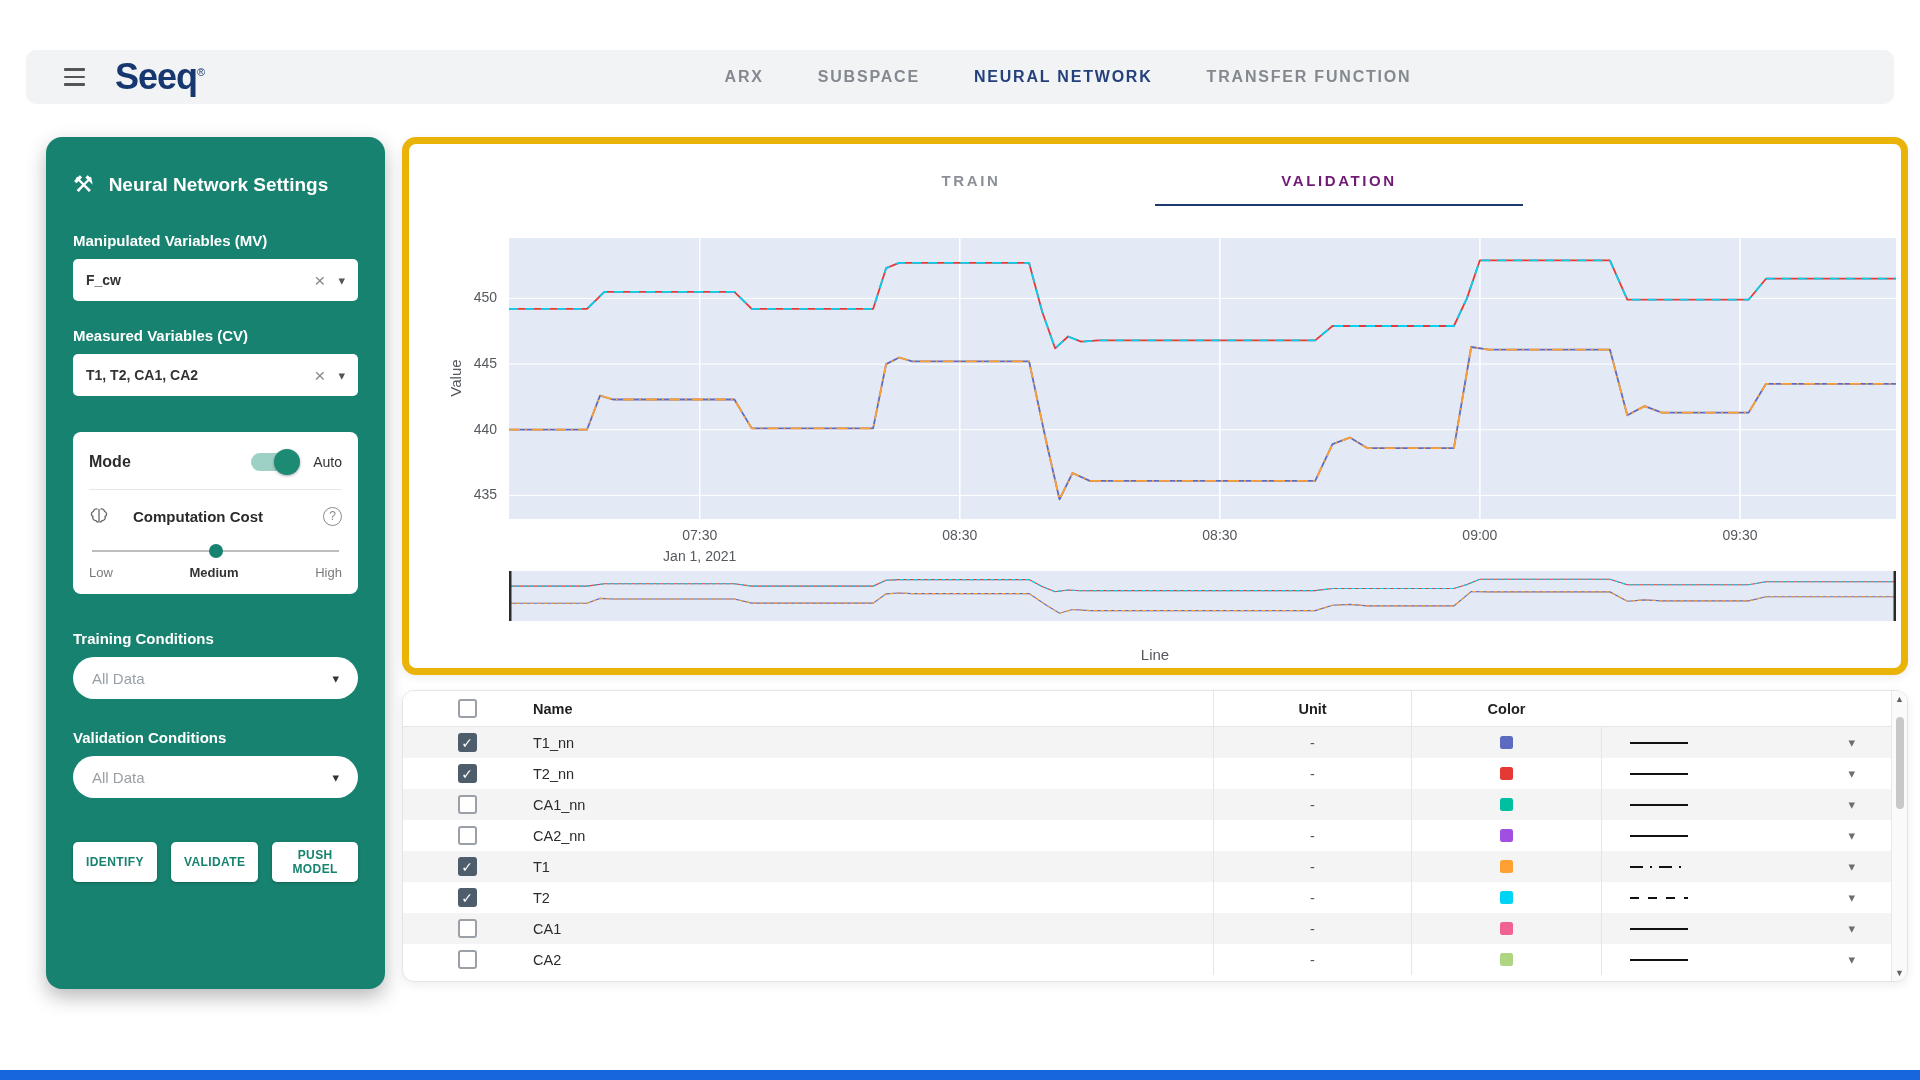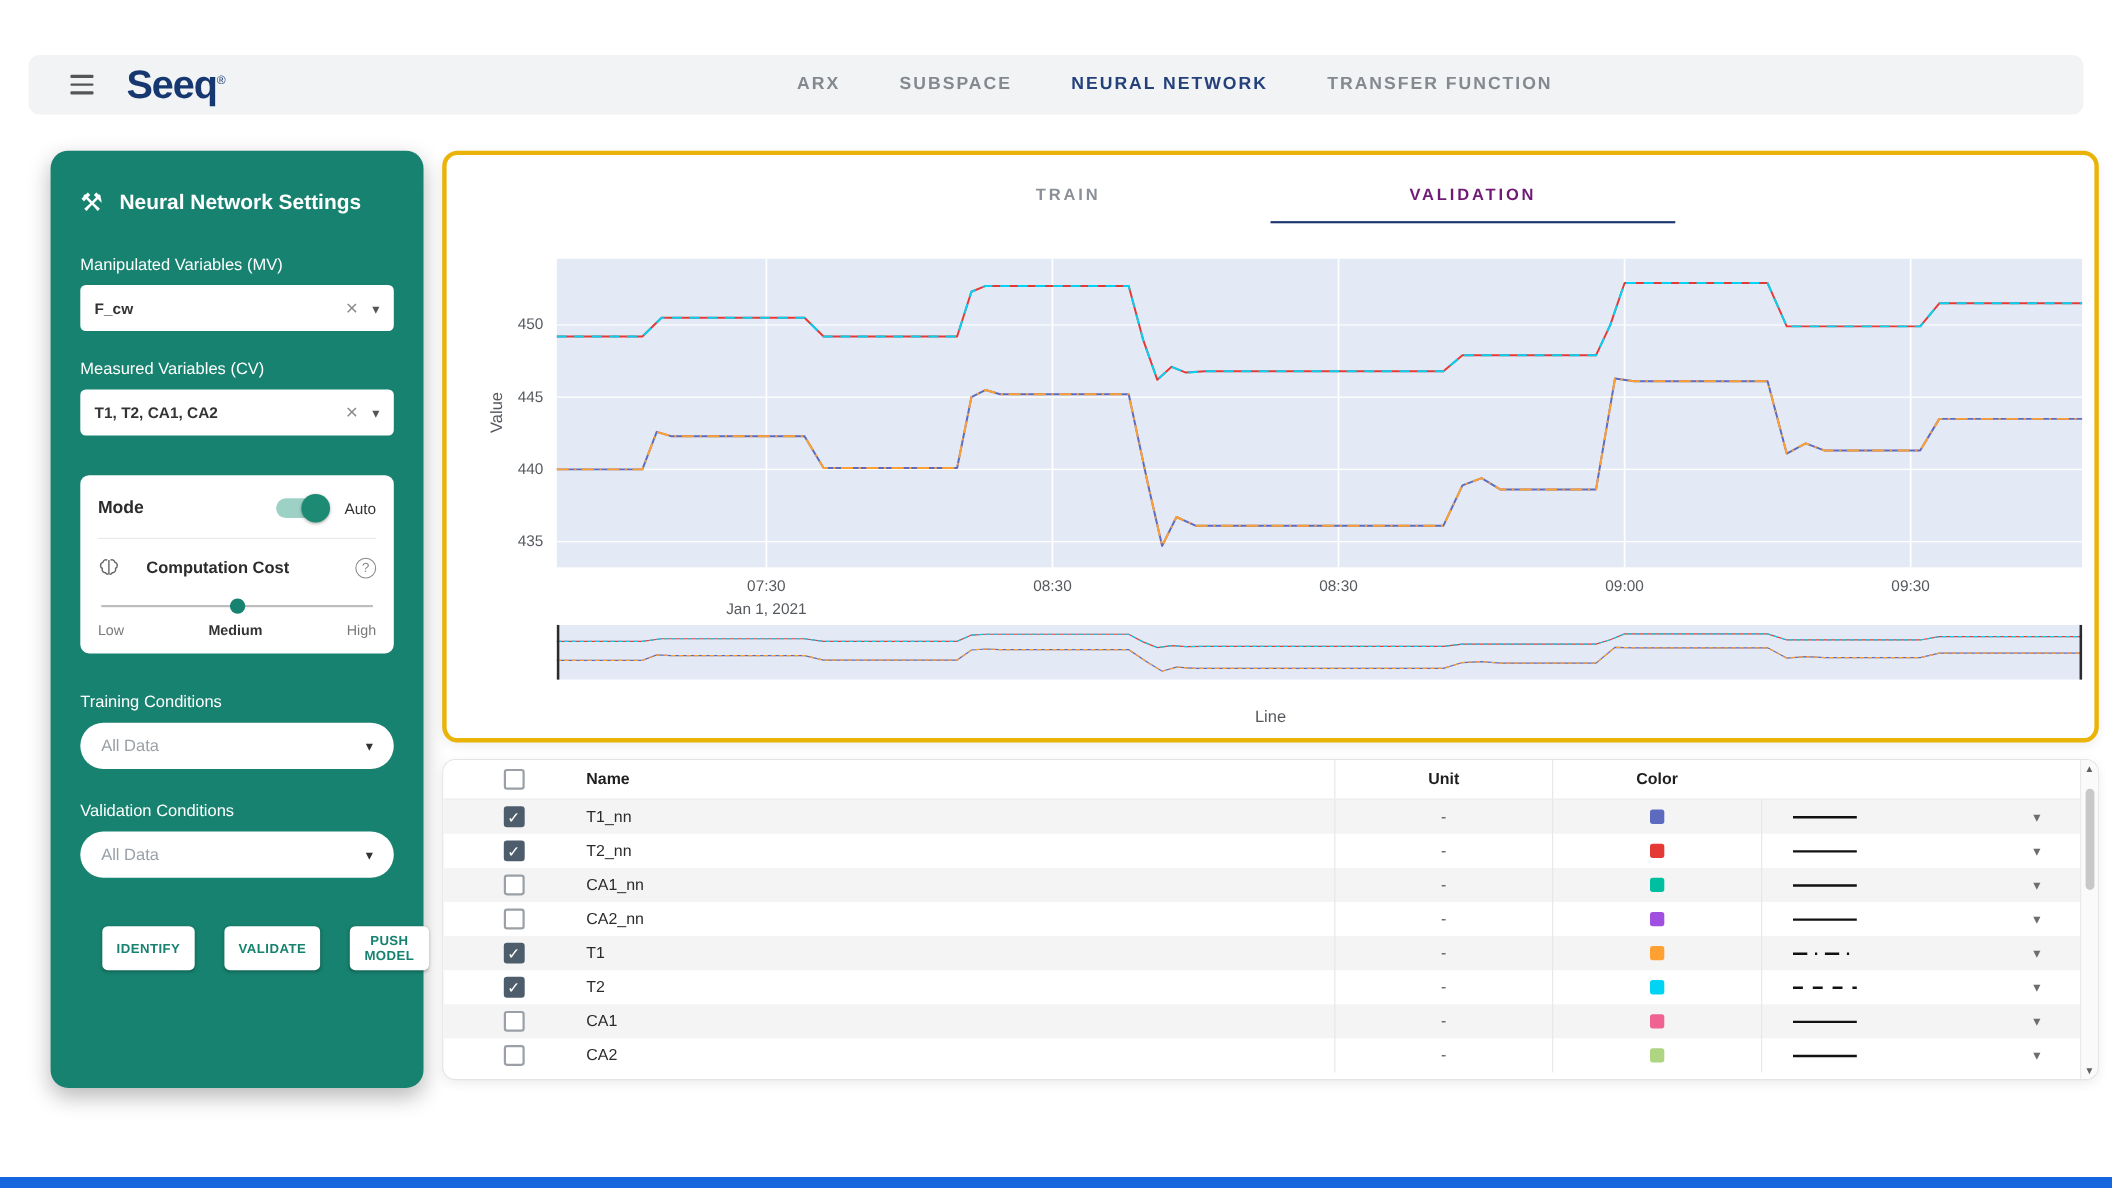--- a/index.html
+++ b/index.html
@@ -14,21 +14,21 @@
   .logo sup { font-size:11px; font-weight:400; vertical-align:super; }
   .header-tabs { position:absolute; left:calc(50% + 108px); transform:translateX(-50%); display:flex; gap:54px; align-items:center; }
   .htab { font-size:16px; font-weight:600; letter-spacing:1.8px; color:#84888f; cursor:pointer; white-space:nowrap; }
   .htab.active { color:#24417c; font-weight:700; }
 
   
   .sidebar { position:absolute; left:46px; top:137px; width:339px; height:852px; background:#17826F; border-radius:16px; box-shadow:0 8px 20px rgba(0,0,0,.28); padding:36px 27px; color:#fff; }
   .sb-title { display:flex; align-items:center; gap:15px; margin-bottom:36px; }
   .sb-title .tool-ic { font-size:23px; line-height:1; }
   .sb-title h1 { font-size:19px; font-weight:700; }
-  .group-label { font-size:15px; font-weight:400; margin:26px 0 10px; }
+  .group-label { font-size:15px; font-weight:700; margin:26px 0 10px; }
   .group-label.first { margin-top:0; }
   .select-box { background:#fff; border-radius:5px; height:42px; display:flex; align-items:center; padding:0 13px; color:#333; }
   .select-box .val { font-weight:700; font-size:14px; flex:1; }
   .icon-x { color:#8a8a8a; font-size:19px; margin-right:13px; cursor:pointer; line-height:1; }
   .icon-chev { color:#555; font-size:13px; cursor:pointer; line-height:1; }
 
   .mode-card { background:#ffffff; border-radius:8px; margin-top:36px; padding:2px 16px 10px; color:#333; }
   .mode-row { display:flex; align-items:center; height:56px; border-bottom:1px solid #e8e8e8; }
   .mode-label { font-weight:700; font-size:16px; flex:1; color:#2b2b2b; }
   .toggle { width:46px; height:18px; background:#9ed1c6; border-radius:9px; position:relative; margin-right:16px; cursor:pointer; }
@@ -39,25 +39,25 @@
   .q-icon { width:19px; height:19px; border:1.6px solid #8a8a8a; border-radius:50%; color:#8a8a8a; font-size:12px; display:flex; align-items:center; justify-content:center; cursor:pointer; }
   .slider { position:relative; height:14px; margin:2px 3px 0; }
   .slider .track { position:absolute; left:0; right:0; top:6px; height:2px; background:#bdbdbd; }
   .slider .dot { position:absolute; left:50%; top:0; width:14px; height:14px; margin-left:-7px; border-radius:50%; background:#17826F; cursor:pointer; }
   .slider-labels { display:flex; justify-content:space-between; font-size:13px; color:#7a7a7a; padding:7px 0 4px; }
   .slider-labels .mid { font-weight:700; color:#333; }
 
   .cond-select { background:#fff; border-radius:21px; height:42px; display:flex; align-items:center; padding:0 19px; cursor:pointer; }
   .cond-select .val { flex:1; font-size:15px; color:#9aa0a6; }
   .cond-select .icon-chev { color:#333; }
-  .btn-row { display:flex; gap:27px; margin-top:44px;margin-left:20px; }
+  .btn-row { display:flex; gap:14px; margin-top:44px; }
   .btn { background:#fff; color:#17826F; border:none; border-radius:5px; font-weight:700; font-size:12px; letter-spacing:.4px; height:40px; padding:0 13px; box-shadow:0 1px 3px rgba(0,0,0,.25); cursor:pointer; font-family:"Liberation Sans",sans-serif; }
 
   
-  .chart-card { position:absolute; left:402px; top:137px; width:1506px; height:538px; background:#fff; border:4px solid #eab308; border-radius:14px; box-shadow:0 3px 10px rgba(0,0,0,.07); }
+  .chart-card { position:absolute; left:402px; top:137px; width:1506px; height:538px; background:#fff; border:7px solid #eab308; border-radius:14px; box-shadow:0 3px 10px rgba(0,0,0,.07); }
   .plot-tabs { display:flex; justify-content:center; padding-top:28px; }
   .plot-tab { width:368px; text-align:center; padding-bottom:15px; font-size:15px; letter-spacing:2.6px; font-weight:600; color:#8a8f98; border-bottom:2px solid transparent; cursor:pointer; }
   .plot-tab.active { color:#701a75; border-bottom-color:#1e3a70; font-weight:700; }
   .value-label { position:absolute; left:46px; top:234px; transform:translate(-50%,-50%) rotate(-90deg); font-size:15px; color:#55595e; }
   #y-ticks { position:absolute; left:0; top:94px; width:92px; height:281px; }
   #y-ticks span { position:absolute; left:0; width:88px; text-align:right; font-size:14px; color:#55595e; }
   .plot-wrap { position:absolute; left:100px; top:94px; width:1387px; height:281px; }
   #x-ticks { position:absolute; left:100px; top:383px; width:1387px; height:44px; }
   .x-tick { position:absolute; transform:translateX(-50%); font-size:14px; color:#55595e; white-space:nowrap; }
   .x-date { position:absolute; transform:translateX(-50%); top:21px; font-size:14px; color:#55595e; white-space:nowrap; }

